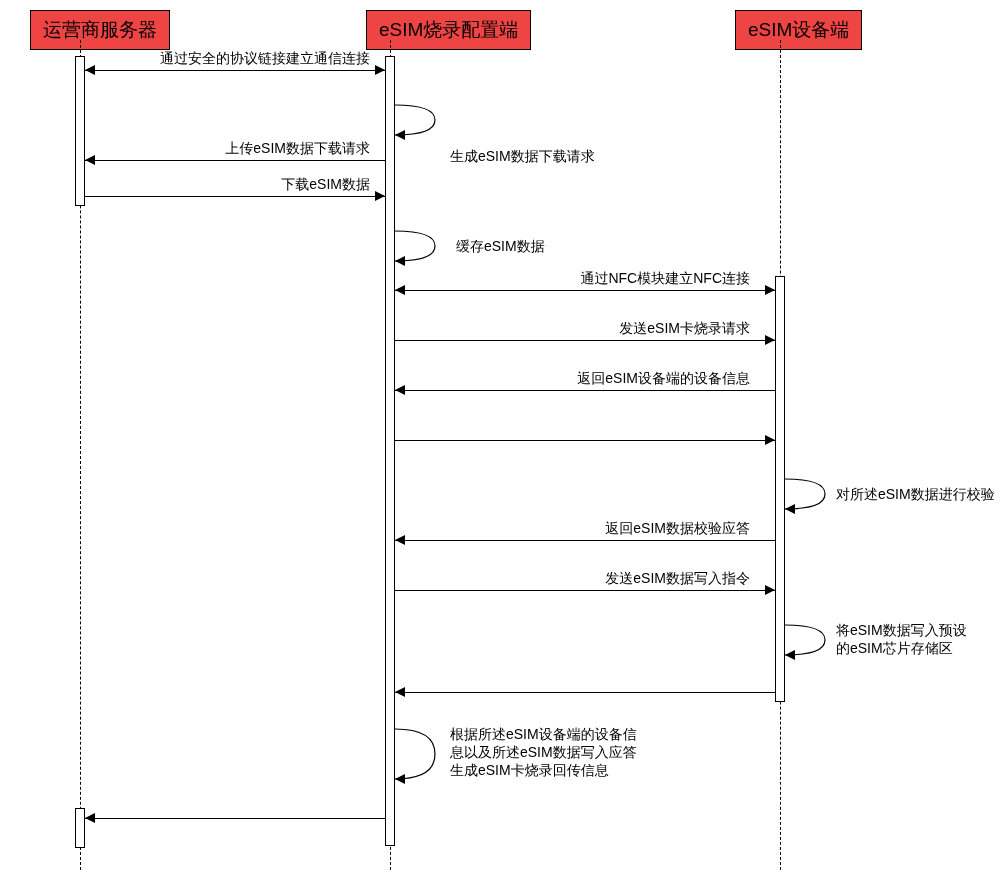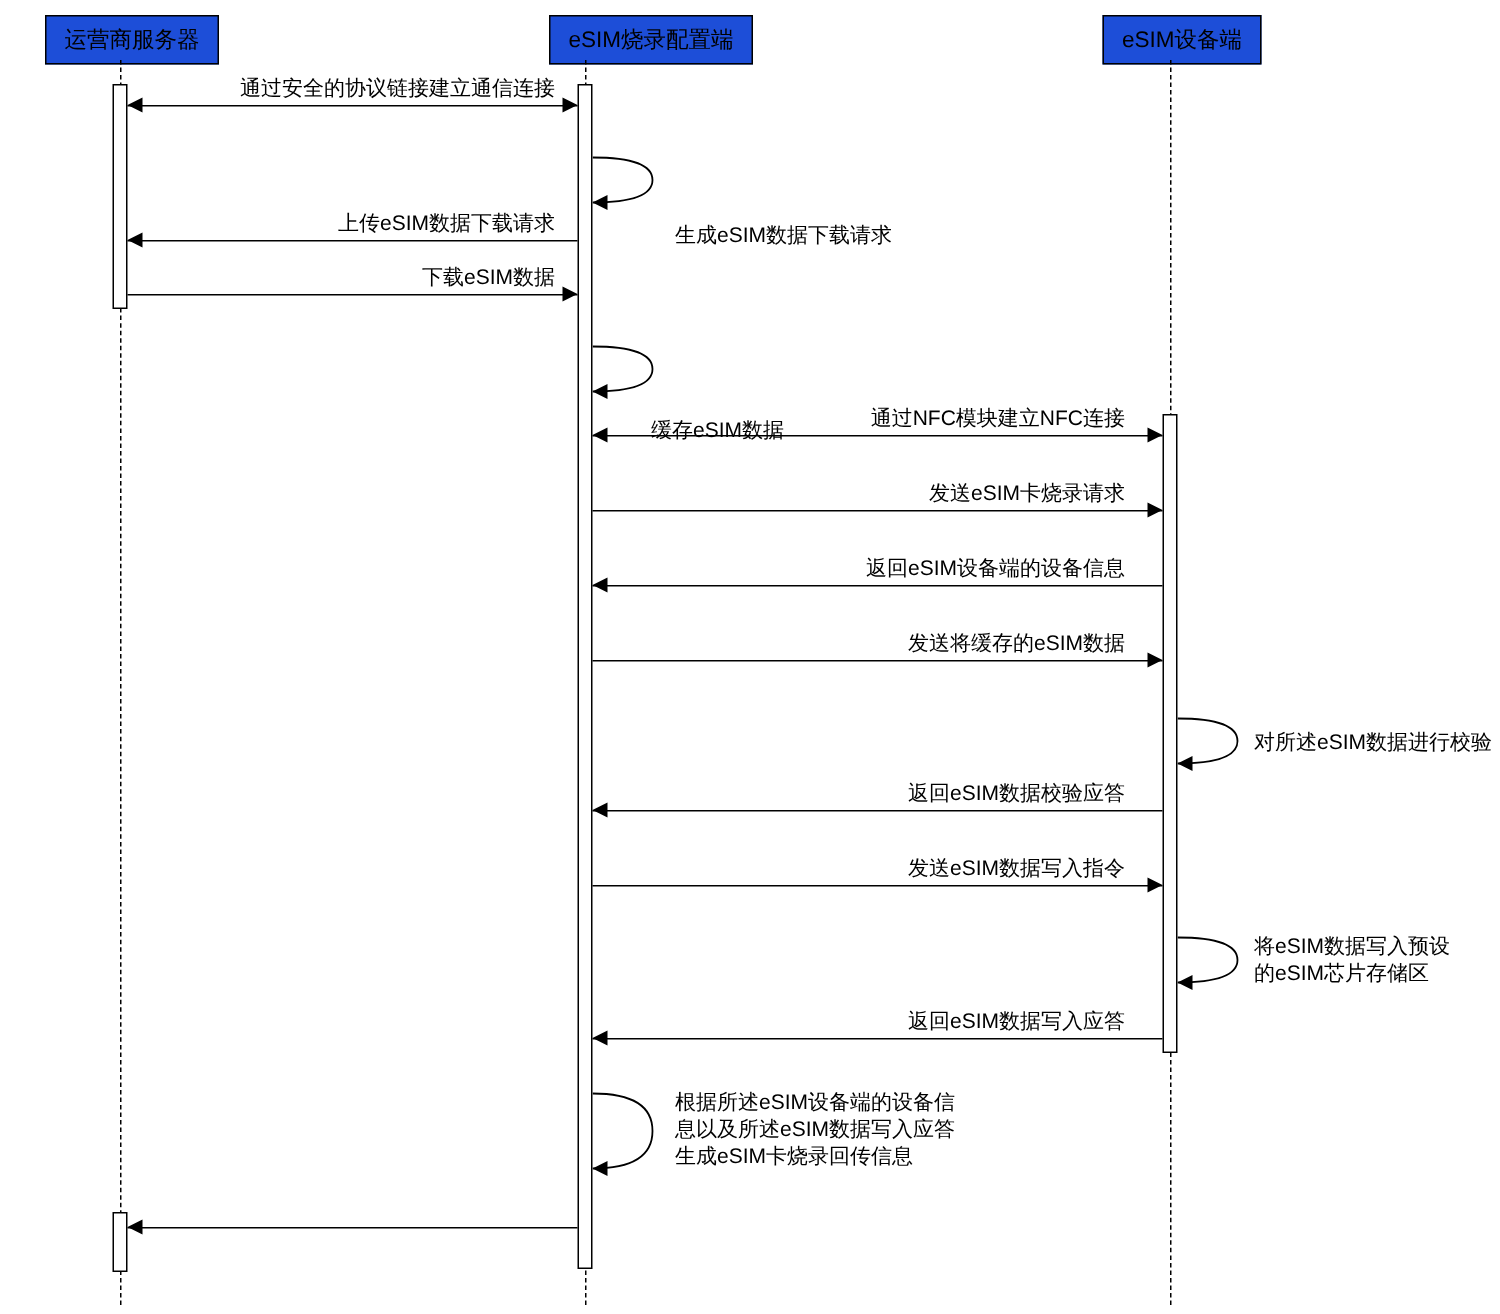--- a/index.html
+++ b/index.html
@@ -15,24 +15,24 @@
     .diagram {
       position: relative;
       width: 100%;
       height: 100%;
     }
     .participant-header {
       position: absolute;
       top: 10px;
       border: 1px solid #000;
       padding: 6px 12px;
-      background: #1d4ed8;
+      background: #ef4444;
       text-align: right;
       white-space: nowrap;
-      font-size: 15px;
+      font-size: 19px;
     }
     .lifeline {
       position: absolute;
       top: 40px;
       width: 0;
       height: 830px;
       border-left: 1px dashed #000;
     }
     .activation {
       position: absolute;
@@ -105,38 +105,37 @@
   <div class="message-label" style="left:100px; top:140px; width:270px;">上传eSIM数据下载请求</div>
 
   <div class="arrow-line" style="left:85px; top:196px; width:300px;"></div>
   <div class="arrow-head-right" style="left:375px; top:191px;"></div>
   <div class="message-label" style="left:100px; top:176px; width:270px;">下载eSIM数据</div>
 
   <svg style="position:absolute; left:395px; top:226px; width:50px; height:40px;">
     <path d="M 0 5 Q 40 5 40 20 Q 40 35 0 35" fill="none" stroke="#000" stroke-width="1.2"></path>
     <polygon points="0,35 10,30 10,40" fill="#000"></polygon>
   </svg>
-  <div class="self-loop-label" style="left:434px; top:238px;margin-top:40px;">缓存eSIM数据</div>
+  <div class="self-loop-label" style="left:456px; top:238px;">缓存eSIM数据</div>
 
   <div class="arrow-line" style="left:395px; top:290px; width:380px;"></div>
   <div class="arrow-head-left" style="left:395px; top:285px;"></div>
   <div class="arrow-head-right" style="left:765px; top:285px;"></div>
   <div class="message-label" style="left:420px; top:270px; width:330px;">通过NFC模块建立NFC连接</div>
 
   <div class="arrow-line" style="left:395px; top:340px; width:380px;"></div>
   <div class="arrow-head-right" style="left:765px; top:335px;"></div>
   <div class="message-label" style="left:420px; top:320px; width:330px;">发送eSIM卡烧录请求</div>
 
   <div class="arrow-line" style="left:395px; top:390px; width:380px;"></div>
   <div class="arrow-head-left" style="left:395px; top:385px;"></div>
   <div class="message-label" style="left:420px; top:370px; width:330px;">返回eSIM设备端的设备信息</div>
 
   <div class="arrow-line" style="left:395px; top:440px; width:380px;"></div>
   <div class="arrow-head-right" style="left:765px; top:435px;"></div>
-  <div class="message-label" style="left:420px; top:420px; width:330px;">发送将缓存的eSIM数据</div>
 
   <svg style="position:absolute; left:785px; top:474px; width:50px; height:40px;">
     <path d="M 0 5 Q 40 5 40 20 Q 40 35 0 35" fill="none" stroke="#000" stroke-width="1.2"></path>
     <polygon points="0,35 10,30 10,40" fill="#000"></polygon>
   </svg>
   <div class="self-loop-label" style="left:836px; top:486px;">对所述eSIM数据进行校验</div>
 
   <div class="arrow-line" style="left:395px; top:540px; width:380px;"></div>
   <div class="arrow-head-left" style="left:395px; top:535px;"></div>
   <div class="message-label" style="left:420px; top:520px; width:330px;">返回eSIM数据校验应答</div>
@@ -147,21 +146,20 @@
 
   <svg style="position:absolute; left:785px; top:620px; width:50px; height:40px;">
     <path d="M 0 5 Q 40 5 40 20 Q 40 35 0 35" fill="none" stroke="#000" stroke-width="1.2"></path>
     <polygon points="0,35 10,30 10,40" fill="#000"></polygon>
   </svg>
   <div class="self-loop-label" style="left:836px; top:622px;">将eSIM数据写入预设</div>
   <div class="self-loop-label" style="left:836px; top:640px;">的eSIM芯片存储区</div>
 
   <div class="arrow-line" style="left:395px; top:692px; width:380px;"></div>
   <div class="arrow-head-left" style="left:395px; top:687px;"></div>
-  <div class="message-label" style="left:420px; top:672px; width:330px;">返回eSIM数据写入应答</div>
 
   <svg style="position:absolute; left:395px; top:724px; width:50px; height:60px;">
     <path d="M 0 5 Q 40 5 40 30 Q 40 55 0 55" fill="none" stroke="#000" stroke-width="1.2"></path>
     <polygon points="0,55 10,50 10,60" fill="#000"></polygon>
   </svg>
   <div class="self-loop-label" style="left:450px; top:726px;">根据所述eSIM设备端的设备信</div>
   <div class="self-loop-label" style="left:450px; top:744px;">息以及所述eSIM数据写入应答</div>
   <div class="self-loop-label" style="left:450px; top:762px;">生成eSIM卡烧录回传信息</div>
 
   <div class="arrow-line" style="left:85px; top:818px; width:300px;"></div>

